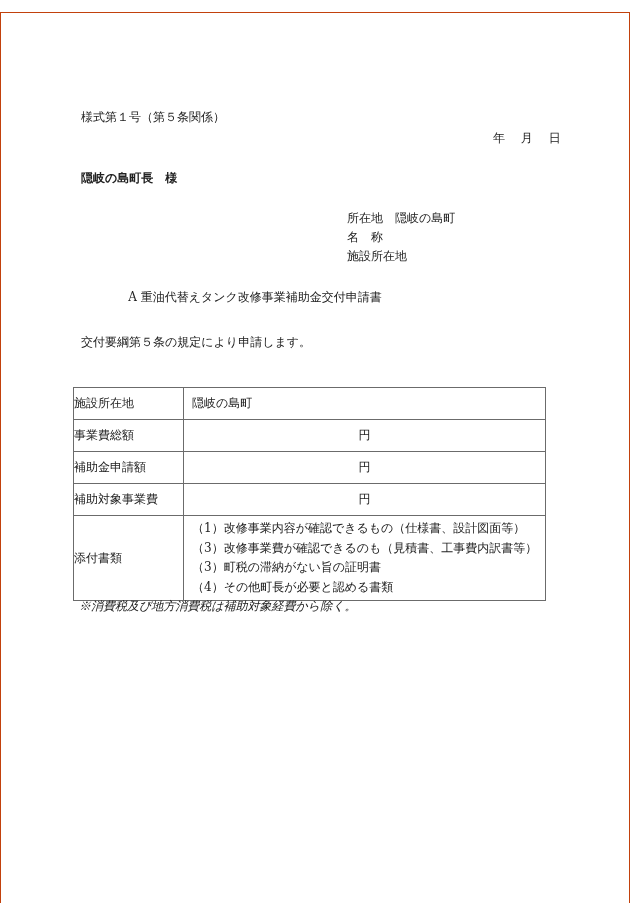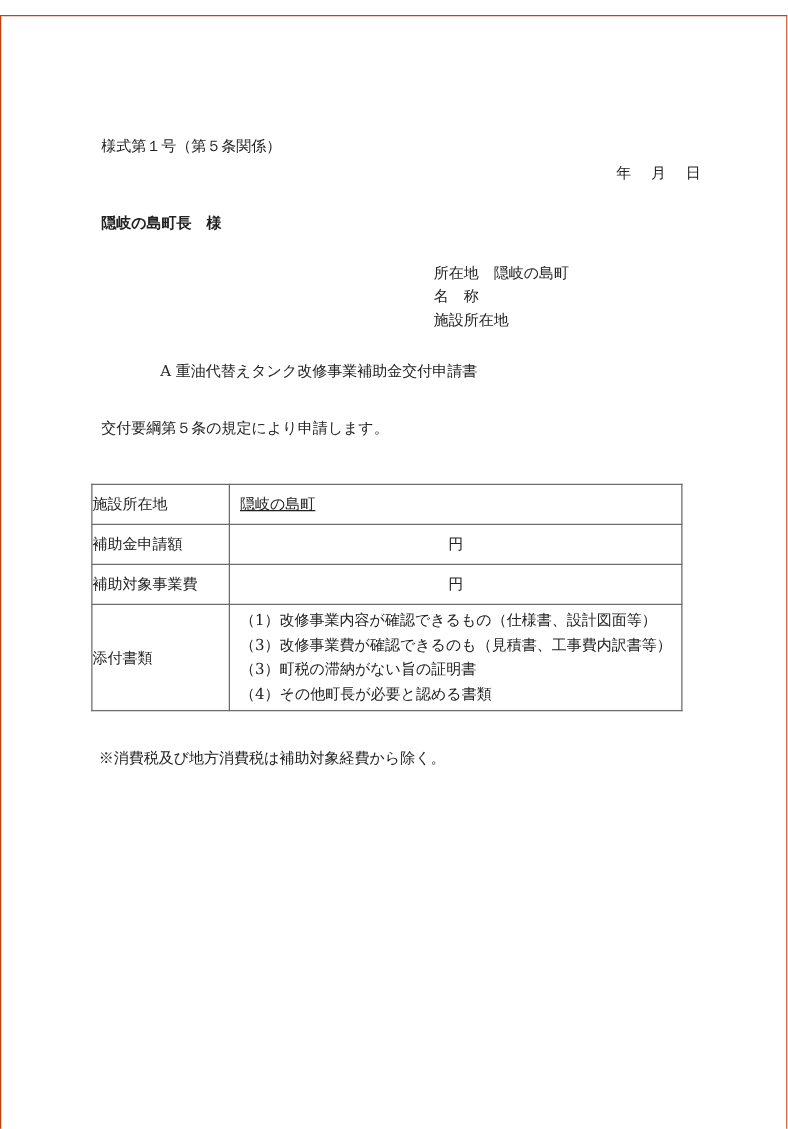--- a/index.html
+++ b/index.html
@@ -19,25 +19,25 @@
     .applicant .row { height: 19px; line-height: 16px; }
     .title { left: 0; width: 508px; text-align: center; top: 276px; }
     .body-text { left: 80px; top: 318px; line-height: 22px; white-space: normal; width: 480px; }
     .body-text .l1 { padding-left: 12px; white-space: nowrap; }
     table.form {
       position: absolute; left: 72px; top: 374px; width: 473px;
       border-collapse: collapse; font-size: 12px;
     }
     table.form td { border: 1px solid #6b6b6b; padding: 0; height: 31px; }
     table.form td.label { width: 109px; }
-    table.form td.value { padding-left: 8px; text-decoration: underline; }
+    table.form td.value { padding-left: 8px; }
     table.form td.yen { text-align: center; }
     table.form td.attach { height: 80px; padding: 2px 0 2px 8px; }
     table.form td.attach div { line-height: 19.5px; white-space: nowrap; }
-    .note { left: 78px; top: 585px; }
+    .note { left: 78px; top: 585px; font-style: italic; }
   </style>
 </head>
 <body>
 
 <div class="page">
 
   <div class="t form-no">様式第１号（第５条関係）</div>
 
   <div class="t date">
     <span>年</span>
@@ -59,20 +59,24 @@
     <div>交付要綱第５条の規定により申請します。</div>
   </div>
 
   <table class="form">
     <tbody>
         <tr>
       <td class="label">施設所在地</td>
       <td class="value">隠岐の島町</td>
     </tr>
     <tr>
+      <td class="label">事業費総額</td>
+      <td class="yen">円</td>
+    </tr>
+    <tr>
       <td class="label">補助金申請額</td>
       <td class="yen">円</td>
     </tr>
     <tr>
       <td class="label">補助対象事業費</td>
       <td class="yen">円</td>
     </tr>
     <tr>
       <td class="label">添付書類</td>
       <td class="attach">

